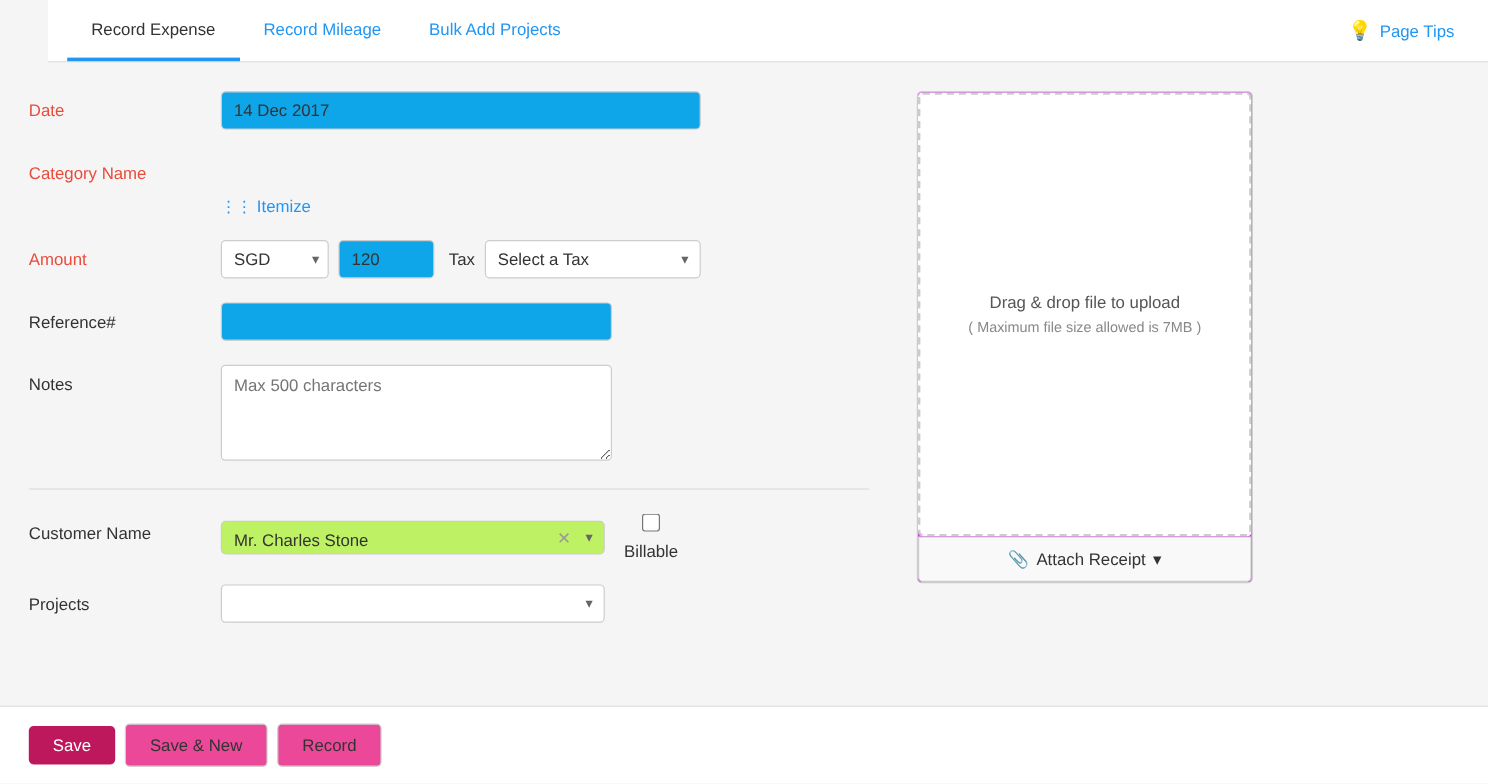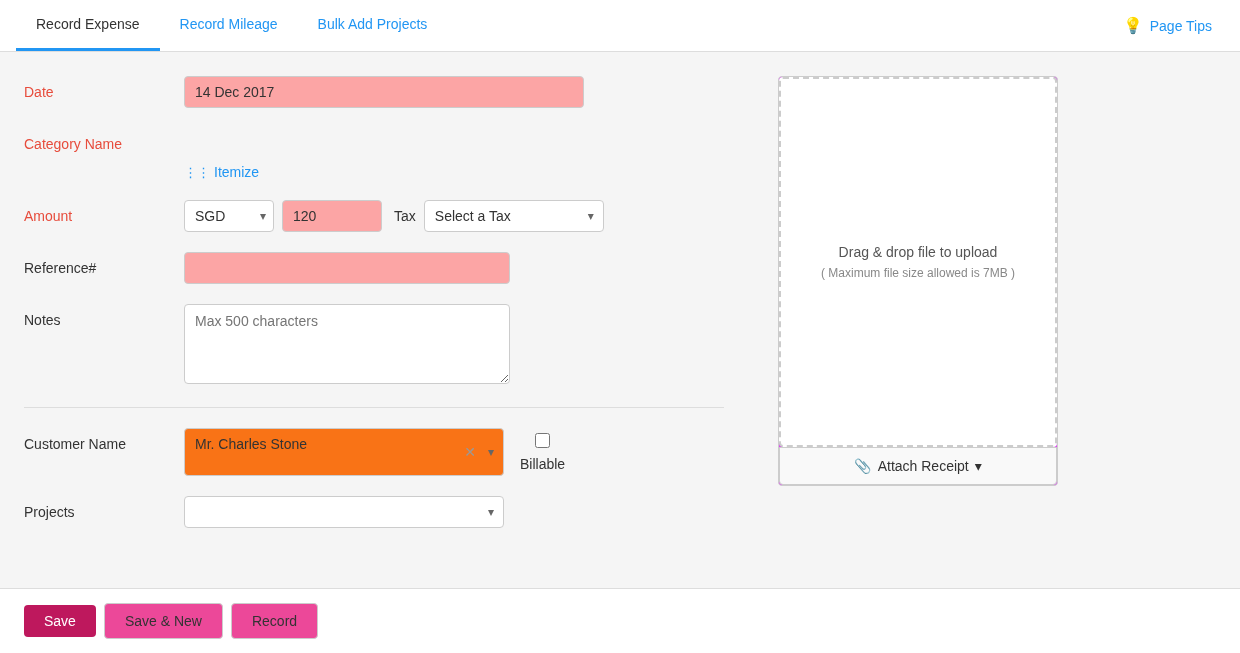--- a/index.html
+++ b/index.html
@@ -1,41 +1,41 @@
 <!DOCTYPE html>
 <html><head>
   <meta charset="utf-8">
   <style>
     * { box-sizing: border-box; margin: 0; padding: 0; }
     body { font-family: -apple-system, BlinkMacSystemFont, 'Segoe UI', Arial, sans-serif; font-size: 14px; background: #f5f5f5; color: #333; }
 
     .page-container { background: #f5f5f5; min-height: 653px; display: flex; flex-direction: column; }
 
     
-    .tabs-bar { background: #fff; border-bottom: 1px solid #ddd; display: flex; align-items: center; padding: 0 16px; }
+    .tabs-bar { background: #fff; border-bottom: 1px solid #ddd; display: flex; align-items: center; padding: 0 16px; margin-left: 40px; }
     .tab { padding: 16px 20px; cursor: pointer; font-size: 14px; color: #555; border-bottom: 3px solid transparent; text-decoration: none; }
     .tab.active { color: #333; border-bottom: 3px solid #2196f3; font-weight: 500; }
     .tab.link-style { color: #2196f3; border-bottom: 3px solid transparent; }
     .tabs-spacer { flex: 1; }
     .page-tips-btn { display: flex; align-items: center; gap: 6px; color: #2196f3; font-size: 14px; cursor: pointer; padding: 8px 12px; }
     .lightbulb-icon { font-size: 16px; }
 
     
-    .main-content { display: flex; gap: 14px; padding: 24px 24px 24px 24px; flex: 1; }
+    .main-content { display: flex; gap: 0; padding: 24px 24px 24px 24px; flex: 1; }
     .form-section { flex: 1; max-width: 700px; }
     .receipt-section { margin-left: 40px; width: 280px; }
 
     
     .form-row { display: flex; align-items: flex-start; margin-bottom: 20px; }
     .form-label { width: 160px; padding-top: 8px; font-size: 14px; color: #e74c3c; flex-shrink: 0; }
     .form-label.black { color: #333; }
     .form-control { flex: 1; }
 
     input[type="text"], input[type="number"] {
-      border: 1px solid #ccc; border-radius: 4px; padding: 7px 10px; font-size: 14px; color: #333; outline: none; width: 100%; background: #fca5a5;
+      border: 1px solid #ccc; border-radius: 4px; padding: 7px 10px; font-size: 14px; color: #333; outline: none; width: 100%; background: #0ea5e9;
     }
 
     select {
       border: 1px solid #ccc; border-radius: 4px; padding: 7px 10px; font-size: 14px; color: #333; outline: none; background: #fff; appearance: none; cursor: pointer; width: 100%;
     }
 
     .select-wrapper { position: relative; width: 100%; }
     .select-wrapper::after { content: '▾'; position: absolute; right: 10px; top: 50%; transform: translateY(-50%); pointer-events: none; color: #666; font-size: 12px; }
 
     .itemize-row { display: flex; align-items: center; margin-left: 160px; margin-bottom: 20px; margin-top: -8px; }
@@ -53,21 +53,21 @@
     .tax-select-wrapper::after { content: '▾'; position: absolute; right: 10px; top: 50%; transform: translateY(-50%); pointer-events: none; color: #666; font-size: 12px; }
 
     textarea {
       border: 1px solid #ccc; border-radius: 4px; padding: 8px 10px; font-size: 14px; color: #999; width: 100%; height: 80px; resize: vertical; outline: none; font-family: inherit; background: #fff;
     }
 
     .divider { border: none; border-top: 1px solid #ddd; margin: 20px 0; margin-left: 0; }
 
     
     .customer-input-wrapper { position: relative; width: 320px; }
-    .customer-select { border: 1px solid #ccc; border-radius: 4px; padding: 7px 50px 23px 10px; font-size: 14px; color: #333; background: #f97316; appearance: none; cursor: pointer; width: 100%; }
+    .customer-select { border: 1px solid #ccc; border-radius: 4px; padding: 7px 50px 3px 10px; font-size: 14px; color: #333; background: #bef264; appearance: none; cursor: pointer; width: 100%; }
     .customer-clear-btn { position: absolute; right: 28px; top: 50%; transform: translateY(-50%); background: none; border: none; cursor: pointer; font-size: 14px; color: #999; }
     .customer-chevron { position: absolute; right: 10px; top: 50%; transform: translateY(-50%); font-size: 12px; color: #666; pointer-events: none; }
 
     .billable-wrapper { display: flex; align-items: center; gap: 8px; margin-left: 16px; flex-direction: column; }
     .billable-checkbox { width: 15px; height: 15px; cursor: pointer; }
     .billable-label { font-size: 14px; color: #333; }
 
     
     .projects-select-wrapper { position: relative; width: 320px; }
     .projects-select-wrapper::after { content: '▾'; position: absolute; right: 10px; top: 50%; transform: translateY(-50%); pointer-events: none; color: #666; font-size: 12px; }
@@ -126,21 +126,21 @@
         <div class="form-control">
           <div class="amount-controls">
             <div class="currency-select-wrapper">
               <select class="currency-select">
                 <option selected="">SGD</option>
                 <option>USD</option>
                 <option>EUR</option>
                 <option>GBP</option>
               </select>
             </div>
-            <input type="text" class="amount-input" value="120" style="width: 100px;">
+            <input type="text" class="amount-input" value="120" style="width: 80px;">
             <span class="tax-label">Tax</span>
             <div class="tax-select-wrapper">
               <select>
                 <option selected="">Select a Tax</option>
                 <option>GST 7%</option>
                 <option>GST 9%</option>
                 <option>No Tax</option>
               </select>
             </div>
           </div>

